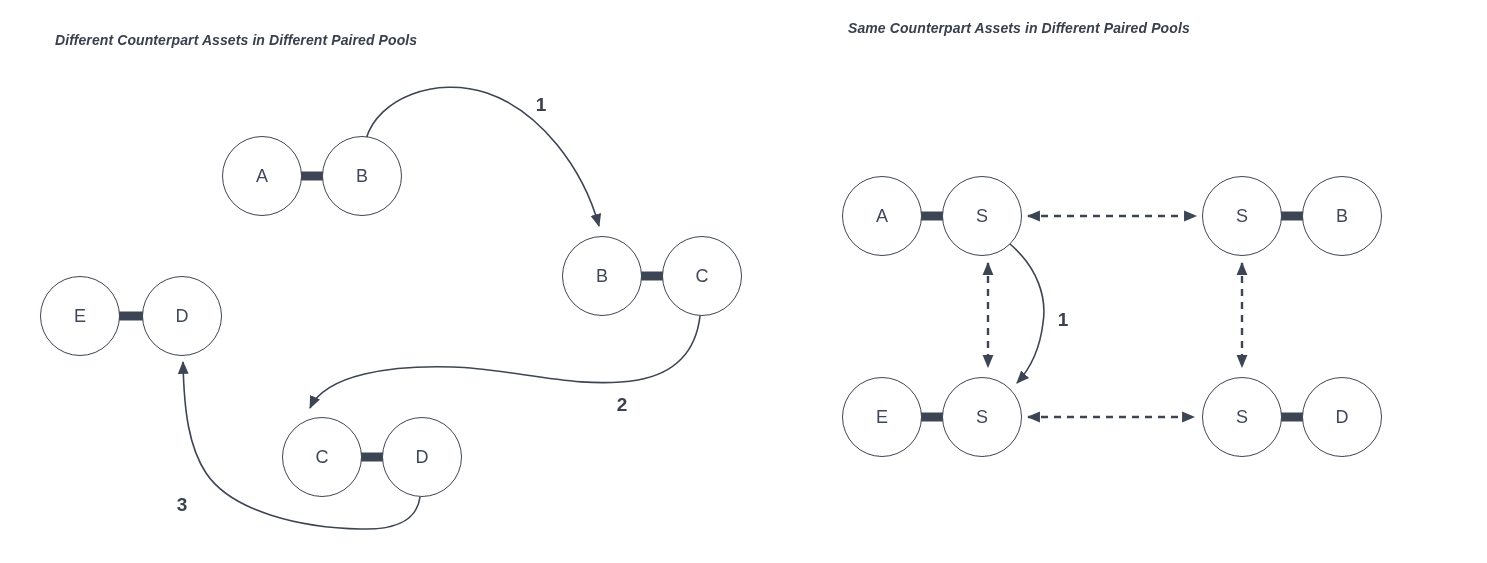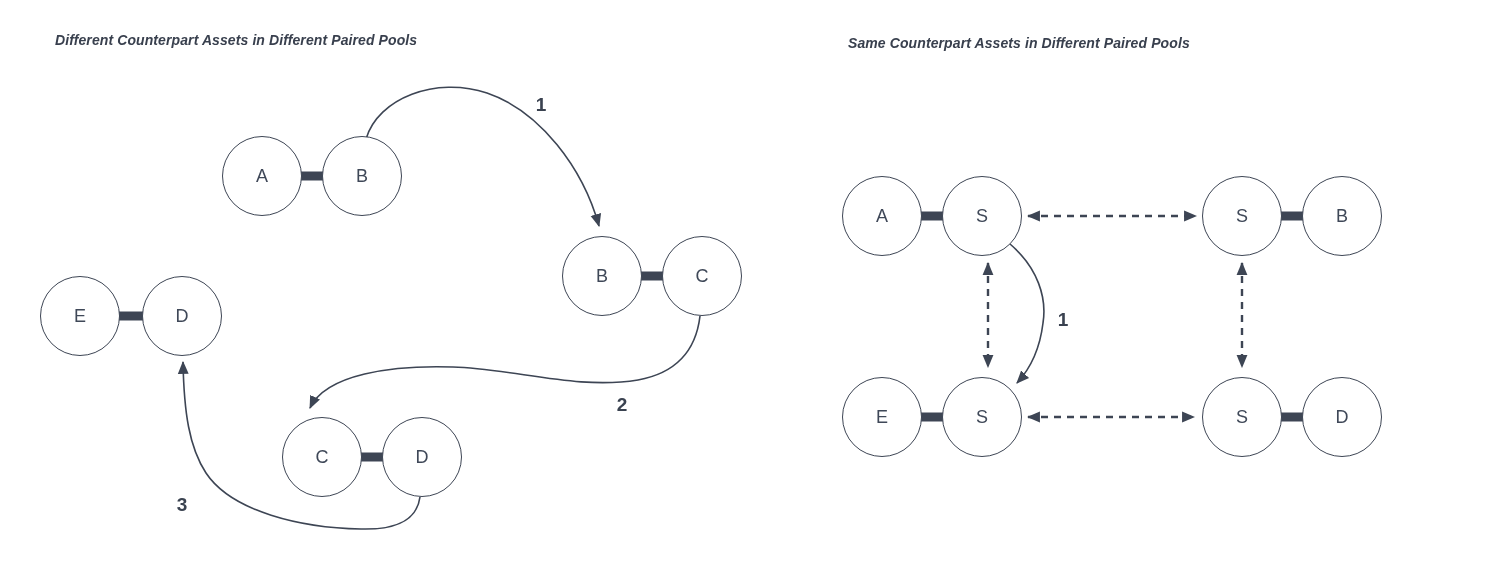--- a/index.html
+++ b/index.html
@@ -13,21 +13,21 @@
   .diagram-title{
     position:absolute;
     font-size:14px;
     font-weight:700;
     color:#39404e;
     letter-spacing:.1px;
     white-space:nowrap;
     font-style:italic;
   }
   #title-left{left:55px;top:32px;}
-  #title-right{left:848px;top:35px;}
+  #title-right{left:848px;top:20px;}
   svg.layer{position:absolute;left:0;top:0;}
   .node{
     position:absolute;
     width:80px;height:80px;
     border:1.6px solid #3d4554;
     border-radius:50%;
     background:#ffffff;
     box-sizing:border-box;
     display:flex;align-items:center;justify-content:center;
     font-size:18px;

